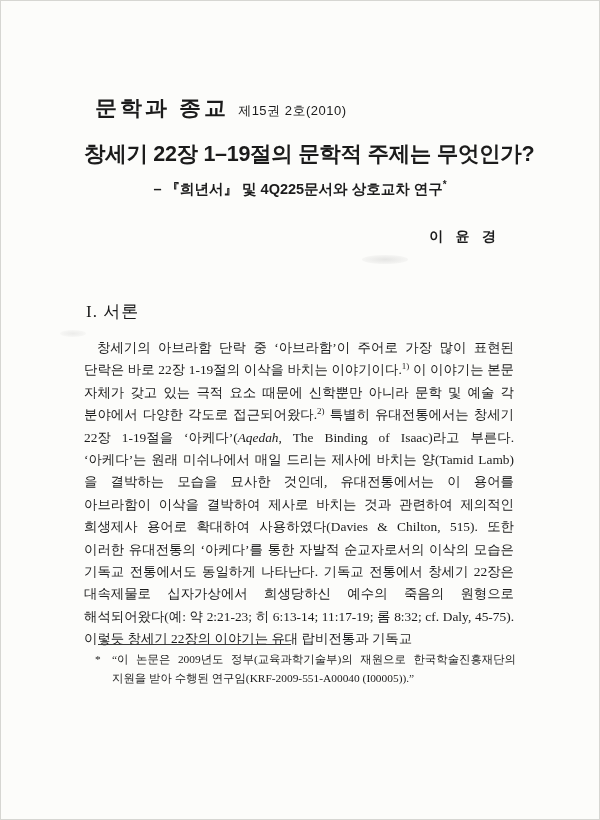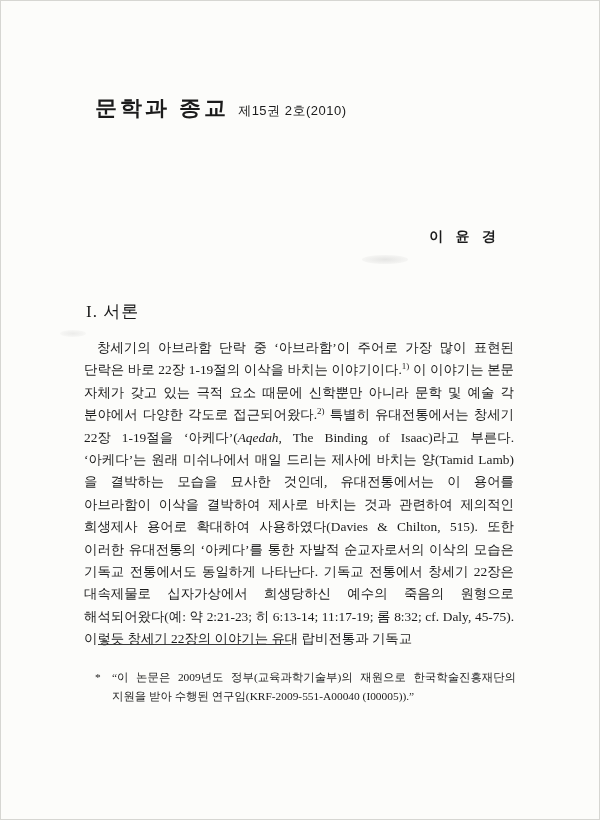--- a/index.html
+++ b/index.html
@@ -101,21 +101,21 @@
     position: absolute;
     left: 98px;
     top: 644px;
     width: 193px;
     height: 1px;
     background: #3a3a3a;
   }
   .footnote-list {
     position: absolute;
     left: 95px;
-    top: 668px;
+    top: 650px;
     width: 421px;
     font-size: 11.4px;
     line-height: 18.9px;
   }
   .fn {
     padding-left: 17px;
     text-indent: -17px;
     text-align: justify;
     word-break: keep-all;
   }
@@ -141,21 +141,25 @@
 </style>
 </head>
 <body>
 
 <div class="page">
 
   <div class="journal-line">
     <span class="journal-logo">문학과 종교</span><span class="journal-issue">제15권 2호(2010)</span>
   </div>
 
+  <h1 class="paper-title" style="margin:0;">창세기 22장 1–19절의 문학적 주제는 무엇인가?</h1>
 
+  <div class="paper-subtitle">
+    <span>– 『희년서』 및 4Q225문서와 상호교차 연구</span><sup>*</sup>
+  </div>
 
   <div class="author">이 윤 경</div>
 
   <div class="section-heading">I. 서론</div>
 
   <p class="body-paragraph" style="margin:0;">창세기의 아브라함 단락 중 ‘아브라함’이 주어로 가장 많이 표현된 단락은 바로 22장 1-19절의 이삭을 바치는 이야기이다.<sup class="fnref">1)</sup> 이 이야기는 본문 자체가 갖고 있는 극적 요소 때문에 신학뿐만 아니라 문학 및 예술 각 분야에서 다양한 각도로 접근되어왔다.<sup class="fnref">2)</sup> 특별히 유대전통에서는 창세기 22장 1-19절을 ‘아케다’(<i>Aqedah</i>, The Binding of Isaac)라고 부른다. ‘아케다’는 원래 미쉬나에서 매일 드리는 제사에 바치는 양(Tamid Lamb)을 결박하는 모습을 묘사한 것인데, 유대전통에서는 이 용어를 아브라함이 이삭을 결박하여 제사로 바치는 것과 관련하여 제의적인 희생제사 용어로 확대하여 사용하였다(Davies &amp; Chilton, 515). 또한 이러한 유대전통의 ‘아케다’를 통한 자발적 순교자로서의 이삭의 모습은 기독교 전통에서도 동일하게 나타난다. 기독교 전통에서 창세기 22장은 대속제물로 십자가상에서 희생당하신 예수의 죽음의 원형으로 해석되어왔다(예: 약 2:21-23; 히 6:13-14; 11:17-19; 롬 8:32; cf. Daly, 45-75). 이렇듯 창세기 22장의 이야기는 유대 랍비전통과 기독교</p>
 
   <div class="fn-rule"></div>
 
   <div class="footnote-list">

